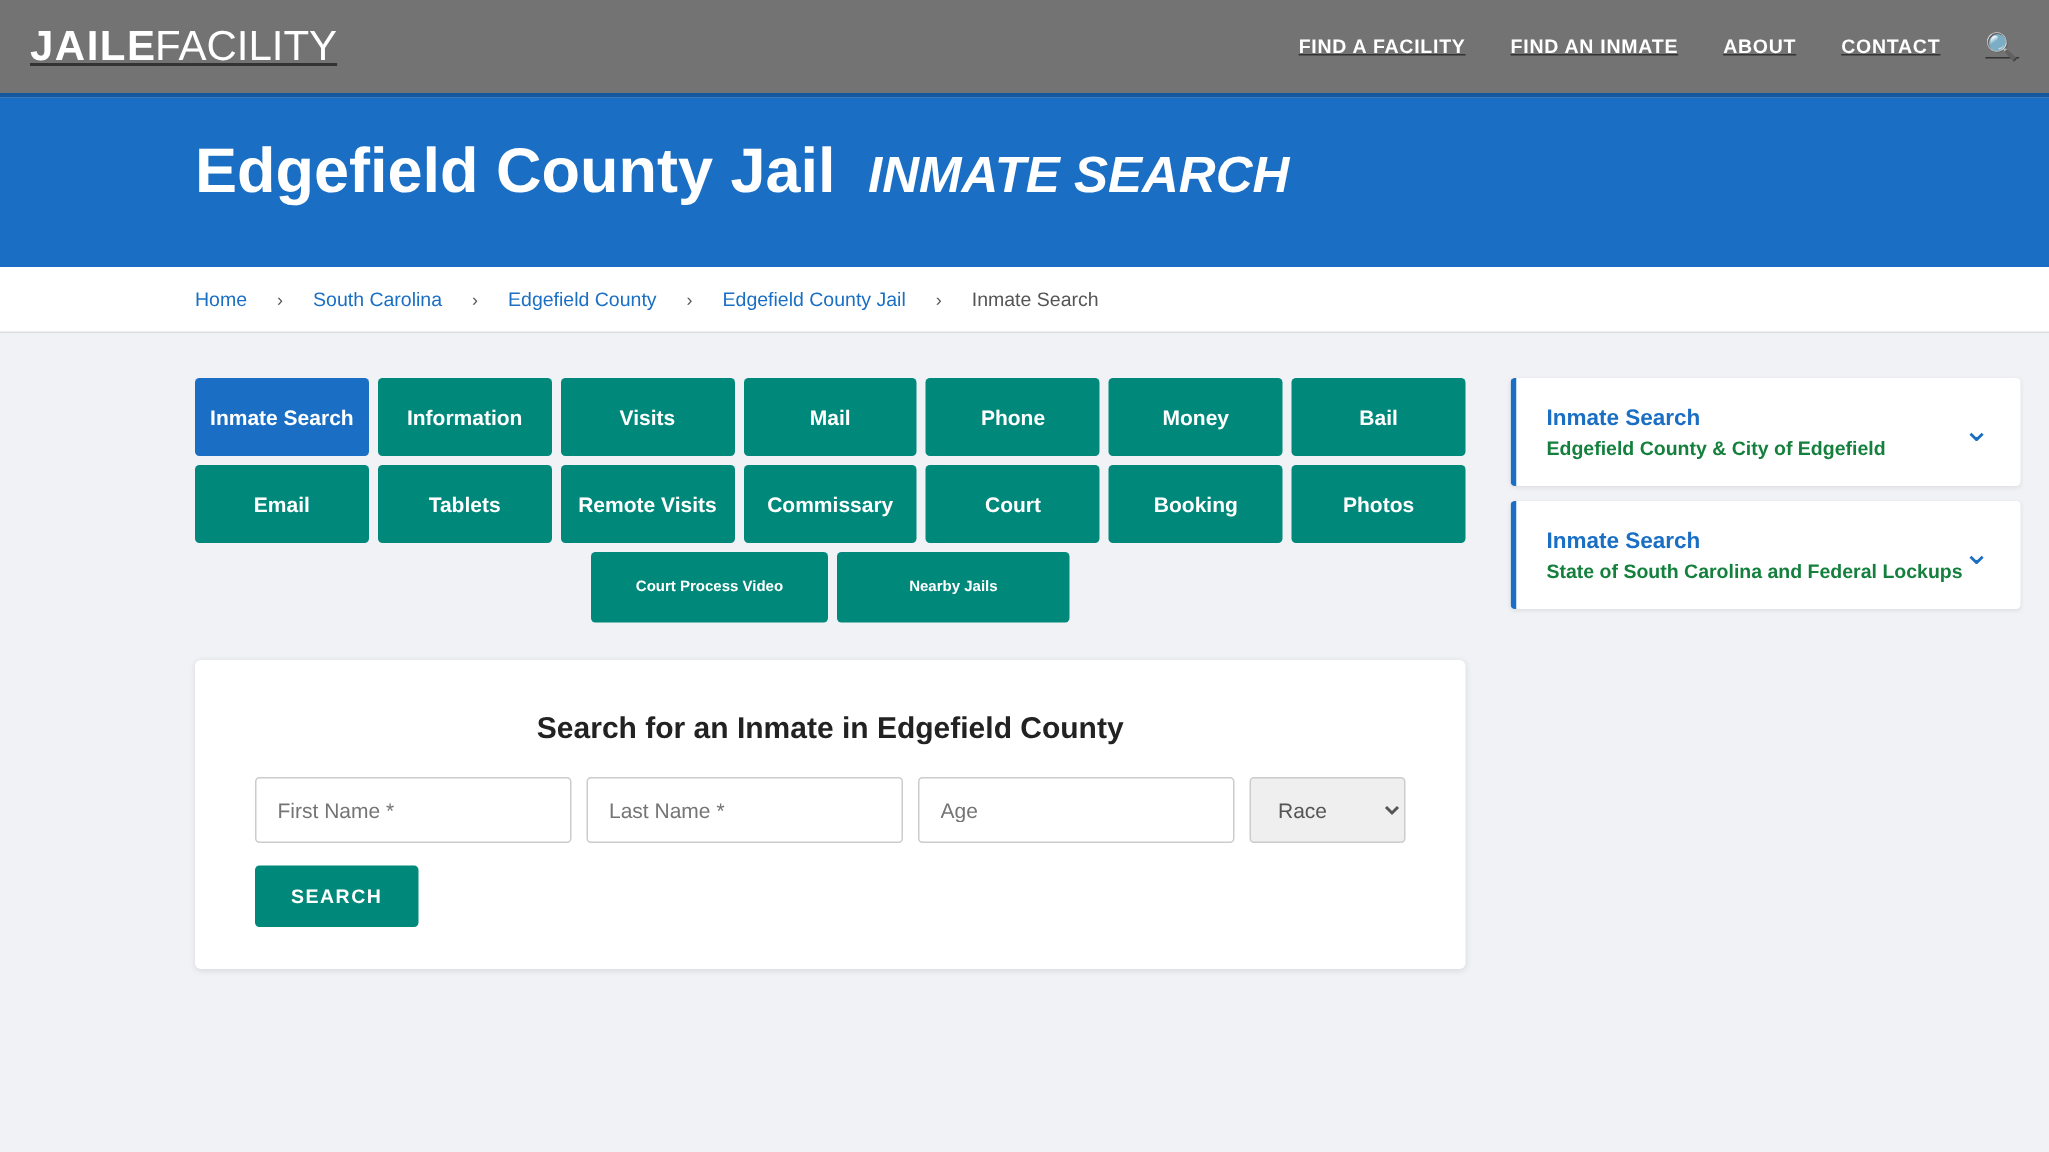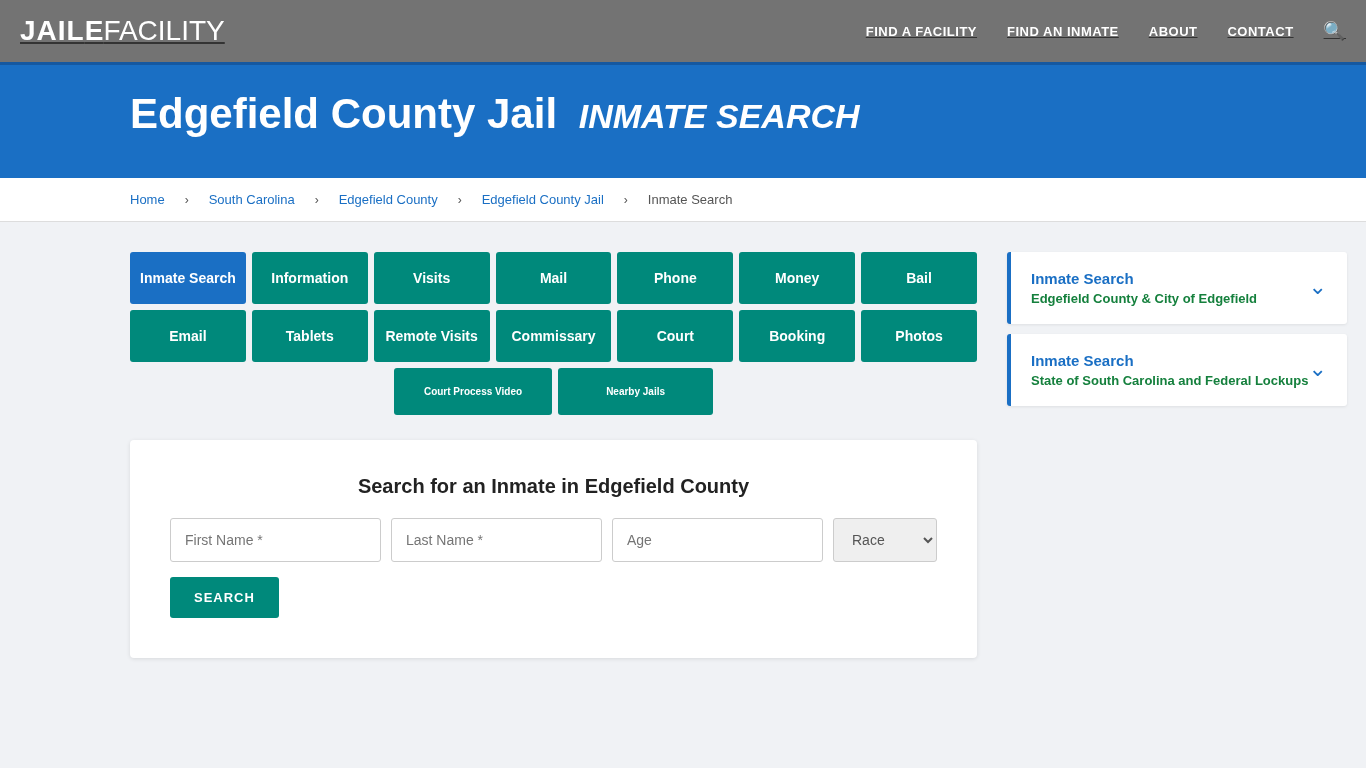--- a/index.html
+++ b/index.html
@@ -129,21 +129,21 @@
       cursor: pointer;
       border-radius: 3px;
       min-width: 155px;
       text-align: center;
     }
 
     
     .search-form-box {
       background: #fff;
       border-radius: 4px;
-      padding: 35px 40px 40px;
+      padding: 35px 40px 28px;
       box-shadow: 0 1px 4px rgba(0,0,0,0.1);
     }
     .search-form-box h2 {
       text-align: center;
       font-size: 20px;
       font-weight: 700;
       margin-bottom: 20px;
       color: #222;
     }
     .form-row {

